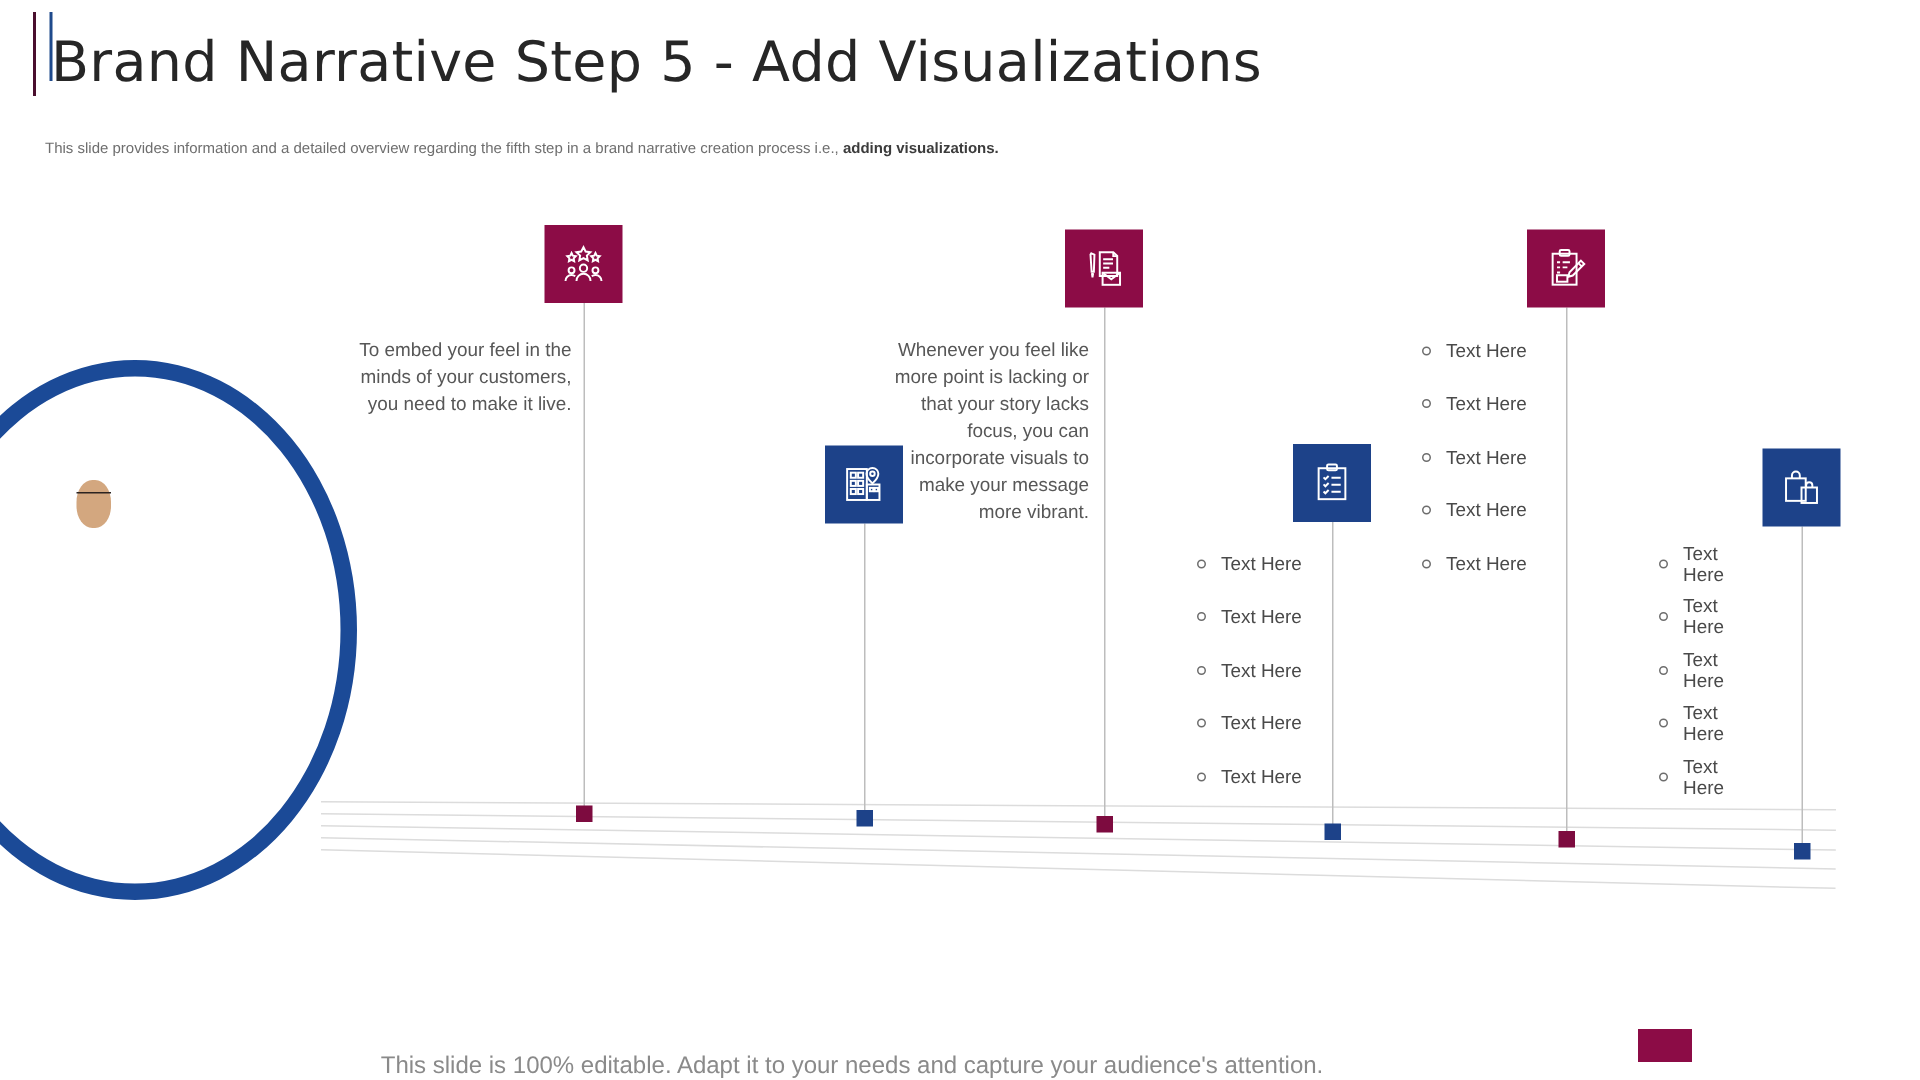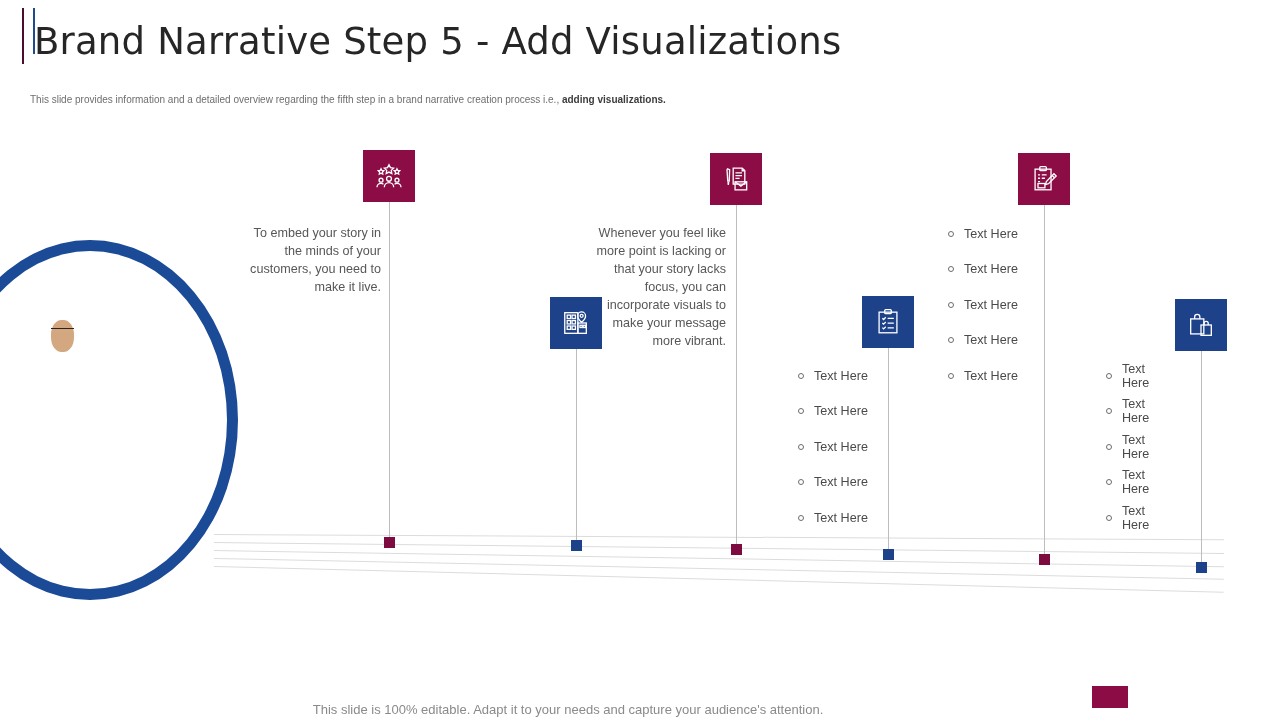--- a/index.html
+++ b/index.html
@@ -127,21 +127,21 @@
     height: 35.5px; font-size: 12.6px; color: #4a4a4a;
   }
   .blist .dot {
     width: 6px; height: 6px; border: 1px solid #6d6d6d;
     border-radius: 50%; flex: 0 0 auto;
   }
 
   
   .footer {
     position: absolute; left: 0; right: 0; top: 702px;
-    text-align: center; font-size: 13px; color: #8a8a8a;
+    text-align: center; font-size: 16px; color: #8a8a8a;
   }
   .corner-badge {
     position: absolute; right: 8px; top: 686px;
     width: 36px; height: 22px; background: #8c0c46;
   }
 </style>
 </head>
 <body>
 
 <div class="slide">
@@ -191,21 +191,21 @@
       <path d="M24.5 8.2l.9 1.9 2.1.3-1.5 1.5.35 2.1-1.85-1-1.85 1 .35-2.1-1.5-1.5 2.1-.3z"></path>
       <circle cx="16" cy="19" r="2.6"></circle>
       <circle cx="7.5" cy="20.5" r="2.1"></circle>
       <circle cx="24.5" cy="20.5" r="2.1"></circle>
       <path d="M11 28c0-2.8 2.2-5 5-5s5 2.2 5 5"></path>
       <path d="M3.2 28c0-2.3 1.9-4.2 4.3-4.2 1 0 1.9.3 2.6.9"></path>
       <path d="M28.8 28c0-2.3-1.9-4.2-4.3-4.2-1 0-1.9.3-2.6.9"></path>
     </svg>
   </div>
   <div class="marker maroon" style="left:384px; top:537px;"></div>
-  <div class="tblock" style="left:238px; top:224px; width:143px;">To embed your story in the minds of your customers, you need to make it live.</div>
+  <div class="tblock" style="left:238px; top:224px; width:143px;">To embed your feel in the minds of your customers, you need to make it live.</div>
 
   <div class="conn" style="left:576px; top:349px; height:196px;"></div>
   <div class="icon-tile navy" style="left:550px; top:297px;">
     <svg viewBox="0 0 32 32" fill="none" stroke="#fff" stroke-width="1.4">
       <rect x="4" y="5" width="14" height="22"></rect>
       <rect x="6.6" y="7.6" width="3.6" height="3.6"></rect>
       <rect x="11.8" y="7.6" width="3.6" height="3.6"></rect>
       <rect x="6.6" y="13.4" width="3.6" height="3.6"></rect>
       <rect x="11.8" y="13.4" width="3.6" height="3.6"></rect>
       <rect x="6.6" y="19.2" width="3.6" height="3.6"></rect>

